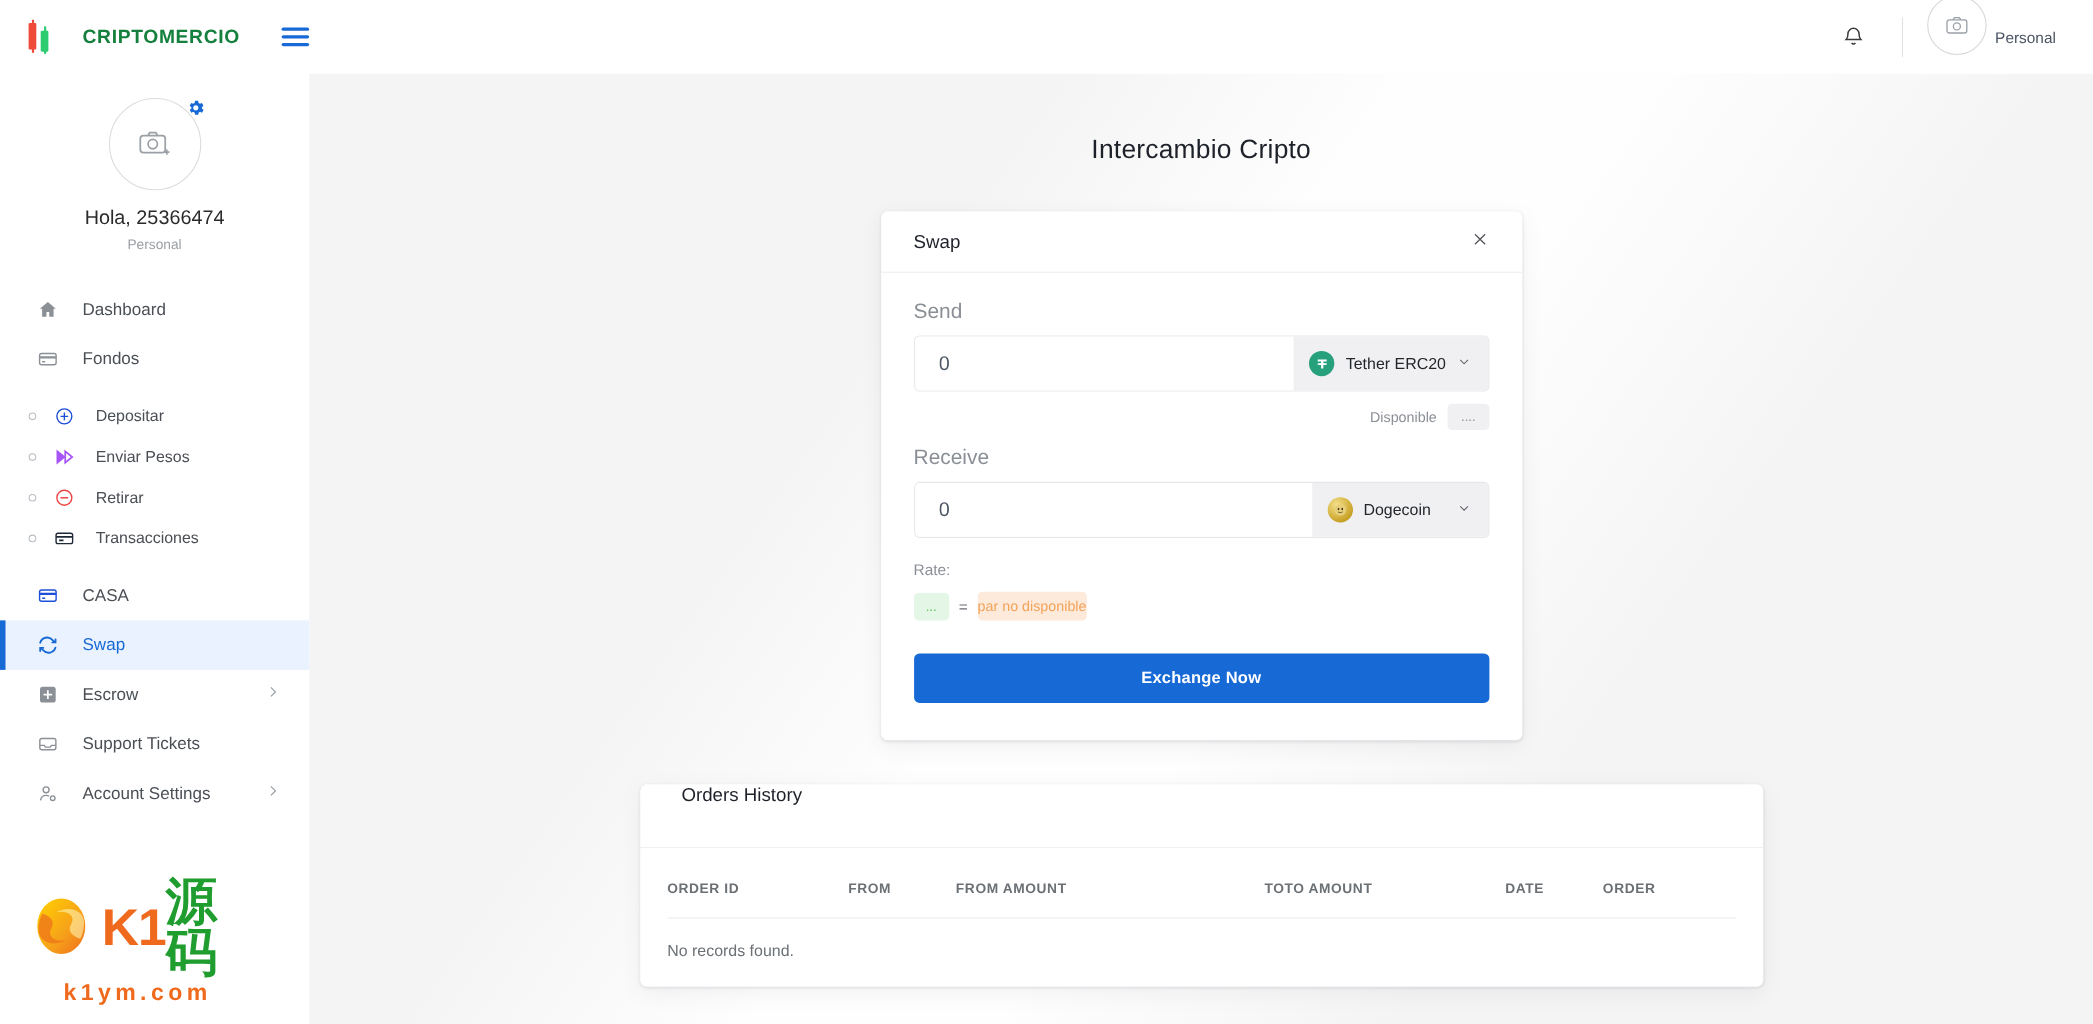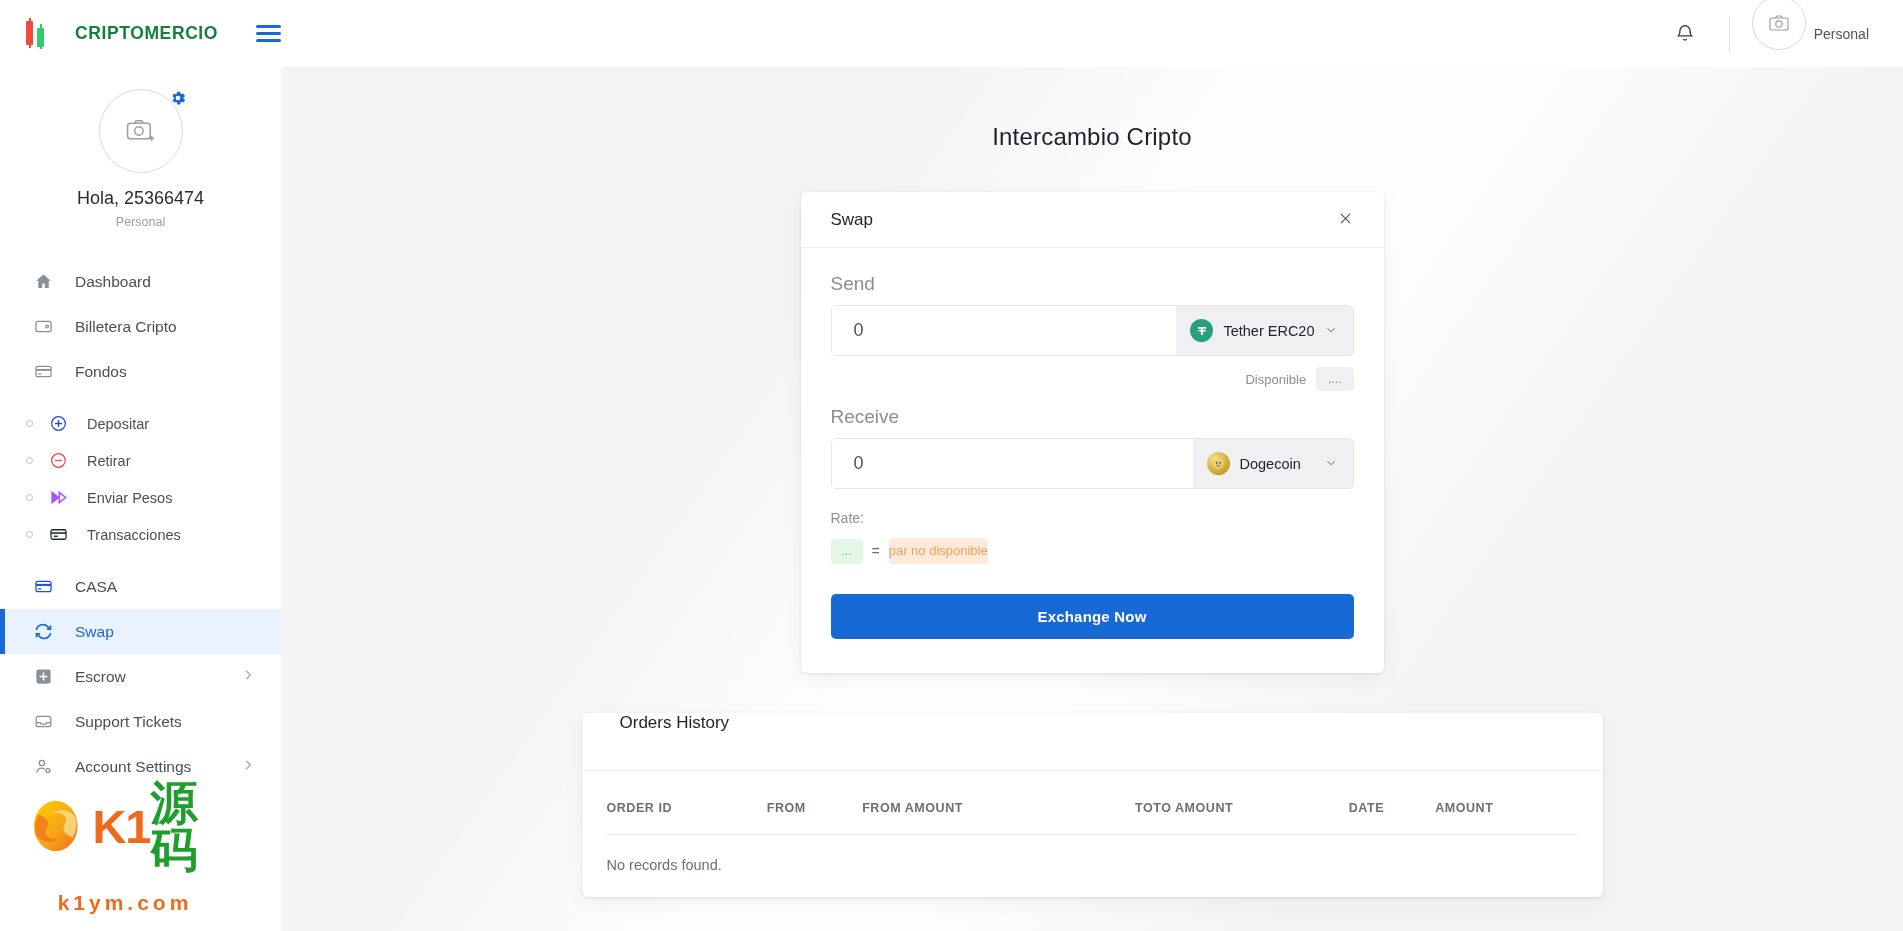--- a/index.html
+++ b/index.html
@@ -84,21 +84,21 @@
   }
   .nav-sub .sic { width: 26px; margin-left: 16px; display: flex; align-items: center; flex:0 0 26px;}
   .nav-sub .slabel { margin-left: 12px; white-space: nowrap; }
   .nav-gap { height: 11px; }
 
   .watermark { position: absolute; left: 27px; bottom: 16px; width: 196px; }
   .wm-row { display: flex; align-items: center; }
   .wm-text { font-size: 47px; font-weight: 700; letter-spacing: -1px; line-height: 1; }
   .wm-k { color: #f06a1e; }
   .wm-cn { color: #1f9d2f; }
-  .wm-url { margin-top: 18px; font-size: 21px; letter-spacing: 4px; font-weight: 700; color: #f06a1e; text-align:center; }
+  .wm-url { margin-top: 2px; font-size: 21px; letter-spacing: 4px; font-weight: 700; color: #f06a1e; text-align:center; }
 
   
   .main {
     position: absolute; top: 67px; left: 281px; width: 1622px; height: 864px;
     background: #f4f4f5; overflow: hidden;
   }
   .main:before {
     content: ""; position: absolute; inset: 0;
     background: linear-gradient(125deg,
       rgba(255,255,255,0) 0%, rgba(255,255,255,0) 30%,
@@ -252,29 +252,20 @@
 
       <div class="nav-item">
         <div class="nic">
           <svg width="19" height="19" viewBox="0 0 24 24" fill="currentColor">
               <path d="M12 3.2 2.8 11h2.6v9.2h5v-5.6h3.2v5.6h5V11h2.6z"></path>
             </svg>
         </div>
         <div class="nlabel">Dashboard</div>
       </div>
 
-      <div class="nav-item">
-        <div class="nic">
-          <svg width="19" height="19" viewBox="0 0 24 24" fill="none" stroke="currentColor" stroke-width="1.6">
-            <rect x="2.5" y="5.5" width="19" height="13" rx="2.4"></rect>
-            <circle cx="16.5" cy="12" r="1.7"></circle>
-          </svg>
-        </div>
-        <div class="nlabel">Billetera Cripto</div>
-      </div>
 
       <div class="nav-item">
         <div class="nic">
           <svg width="19" height="19" viewBox="0 0 24 24" fill="none" stroke="currentColor" stroke-width="1.6">
             <rect x="2.5" y="5.5" width="19" height="13" rx="2.4"></rect>
             <path d="M2.5 10h19" stroke-width="2.4"></path>
             <path d="M5.5 15h3.5" stroke-width="1.8"></path>
           </svg>
         </div>
         <div class="nlabel">Fondos</div>
@@ -289,37 +280,37 @@
             <circle cx="12" cy="12" r="8.6"></circle>
               <path d="M12 7.6v8.8M7.6 12h8.8"></path>
           </svg>
         </div>
         <div class="slabel">Depositar</div>
       </div>
 
       <div class="nav-sub">
         <div class="dot"></div>
         <div class="sic">
+          <svg width="19" height="19" viewBox="0 0 24 24" fill="none" stroke="#a855f7" stroke-width="2">
+            <path d="M4 5.5v13l8-6.5z" fill="#a855f7"></path>
+              <path d="M13 5.5v13l8-6.5z"></path>
+          </svg>
+        </div>
+        <div class="slabel">Enviar Pesos</div>
+      </div>
+
+      <div class="nav-sub">
+        <div class="dot"></div>
+        <div class="sic">
           <svg width="19" height="19" viewBox="0 0 24 24" fill="none" stroke="#ef4444" stroke-width="1.6">
             <circle cx="12" cy="12" r="8.6"></circle>
               <path d="M7.6 12h8.8"></path>
           </svg>
         </div>
         <div class="slabel">Retirar</div>
-      </div>
-
-      <div class="nav-sub">
-        <div class="dot"></div>
-        <div class="sic">
-          <svg width="19" height="19" viewBox="0 0 24 24" fill="none" stroke="#a855f7" stroke-width="2">
-            <path d="M4 5.5v13l8-6.5z" fill="#a855f7"></path>
-              <path d="M13 5.5v13l8-6.5z"></path>
-          </svg>
-        </div>
-        <div class="slabel">Enviar Pesos</div>
       </div>
 
       <div class="nav-sub">
         <div class="dot"></div>
         <div class="sic">
           <svg width="19" height="19" viewBox="0 0 24 24" fill="none" stroke="#1f2937" stroke-width="1.6">
             <rect x="2.5" y="6" width="19" height="12" rx="2.2"></rect>
             <path d="M2.5 10.2h19" stroke-width="2"></path>
             <path d="M6 14.2h5" stroke-width="1.8"></path>
           </svg>
@@ -500,21 +491,21 @@
         <div class="orders-body">
           <table class="orders">
             <thead>
               <tr>
                 <th>ORDER ID</th>
                 <th>FROM</th>
                 <th>FROM AMOUNT</th>
                 <th class="num">TO</th>
                 <th>TO AMOUNT</th>
                 <th>DATE</th>
-                <th>AMOUNT</th>
+                <th>ORDER</th>
               </tr>
             </thead>
             <tbody>
               <tr>
                 <td colspan="7">No records found.</td>
               </tr>
             </tbody>
           </table>
         </div>
       </div>

